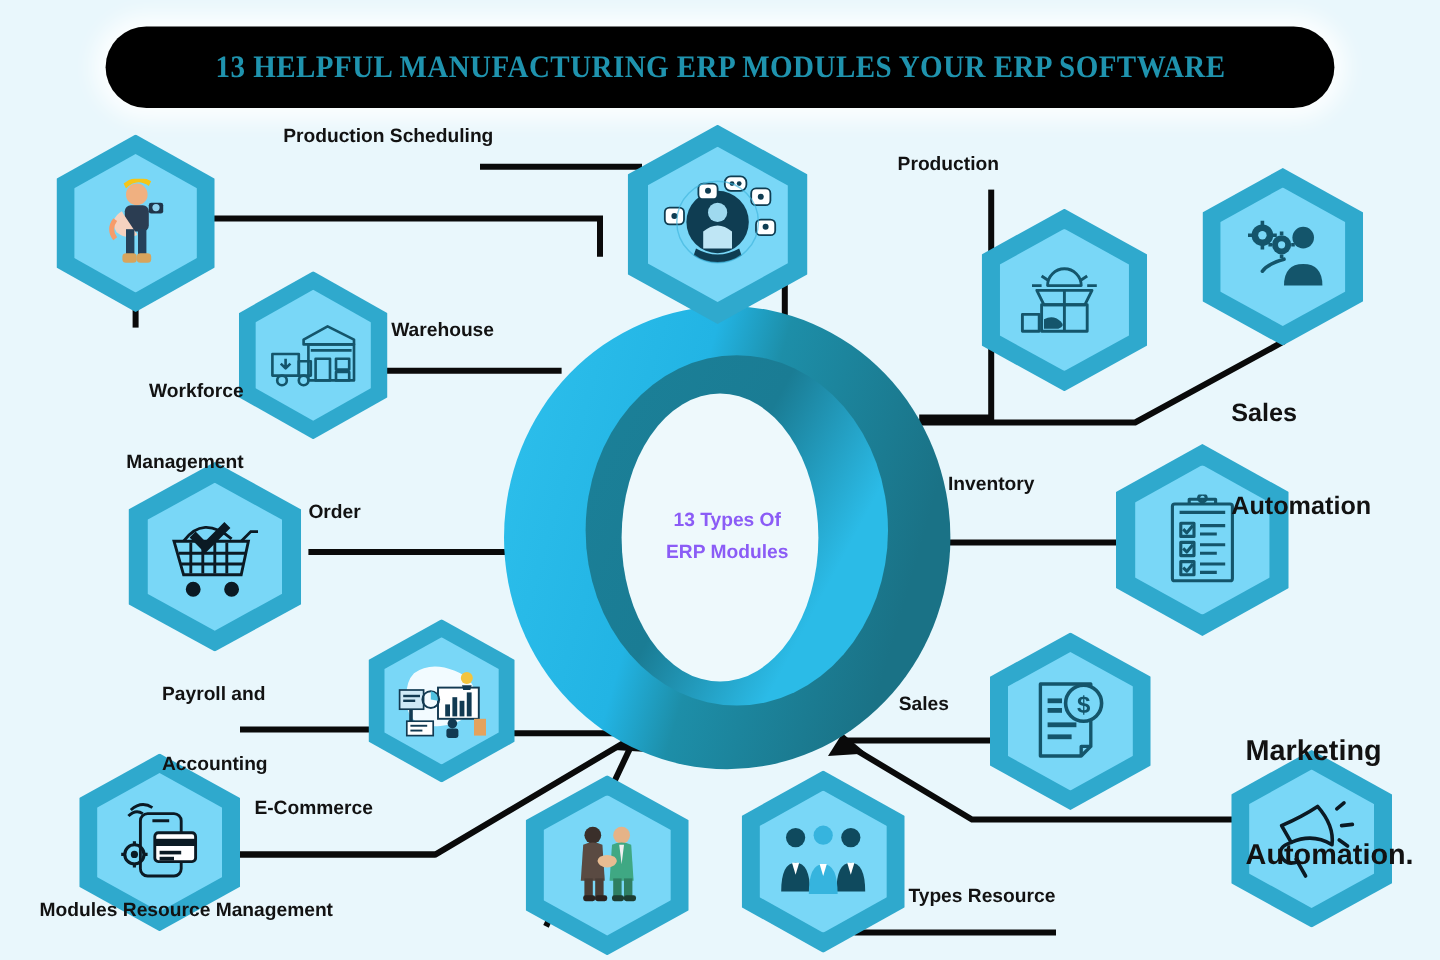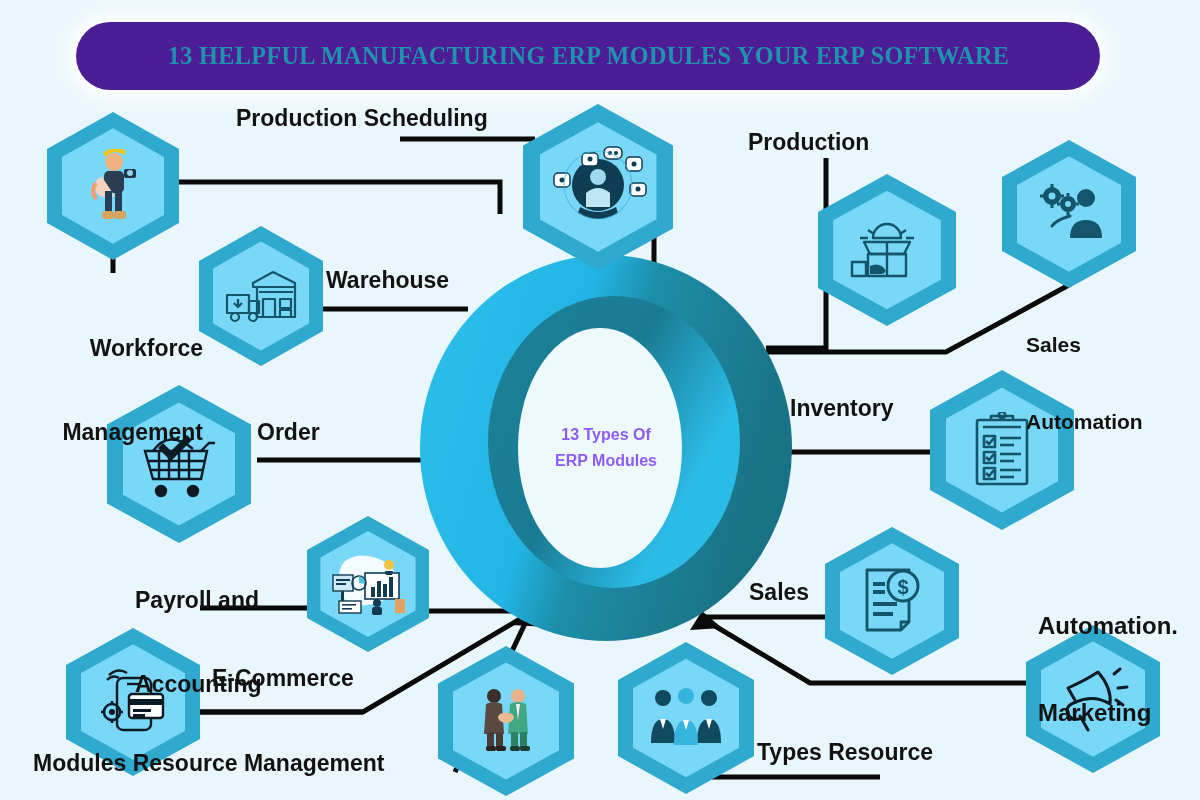--- a/index.html
+++ b/index.html
@@ -13,23 +13,23 @@
   #canvas {
     position: relative;
     width: 1200px;
     height: 800px;
     background: #e9f7fc;
   }
 
   
   .title-banner {
     position: absolute;
-    left: 76px; top: 22px;
+    left: 88px; top: 22px;
     width: 1024px; height: 68px;
-    background: #4c1d95;
+    background: #000000;
     border-radius: 40px;
     display: flex;
     align-items: center;
     justify-content: center;
     box-shadow: 0 0 18px 10px rgba(255,255,255,0.85);
   }
   .title-text {
     font-family: "Liberation Serif", serif;
     font-weight: bold;
     font-size: 26px;
@@ -84,21 +84,21 @@
     width: 100%; height: 100%;
     display: flex;
     align-items: center;
     justify-content: center;
   }
   .hex-icon svg { display: block; }
 
   
   .label {
     position: absolute;
-    font-size: 23px;
+    font-size: 16px;
     font-weight: bold;
     color: #121212;
     line-height: 1.22;
     white-space: pre;
   }
   .label.sm { font-size: 21px; }
   .label.lg { font-size: 24px; }
 </style>
 </head>
 <body>
@@ -518,17 +518,17 @@
 
   <div class="label" style="left:212px; top:664px;">E-Commerce</div>
 
   <div class="label" style="left:33px; top:749px;">Modules Resource Management</div>
 
   <div class="label" style="left:757px; top:738px;">Types Resource</div>
 
   <div class="label" style="left:749px; top:578px;">Sales</div>
 
   <div class="label lg" style="left:1038px; top:552px; width:160px;">
+    <div>Marketing</div>
     <div>Automation.</div>
-    <div>Marketing</div>
   </div>
 
 </div>
 
 </body></html>

